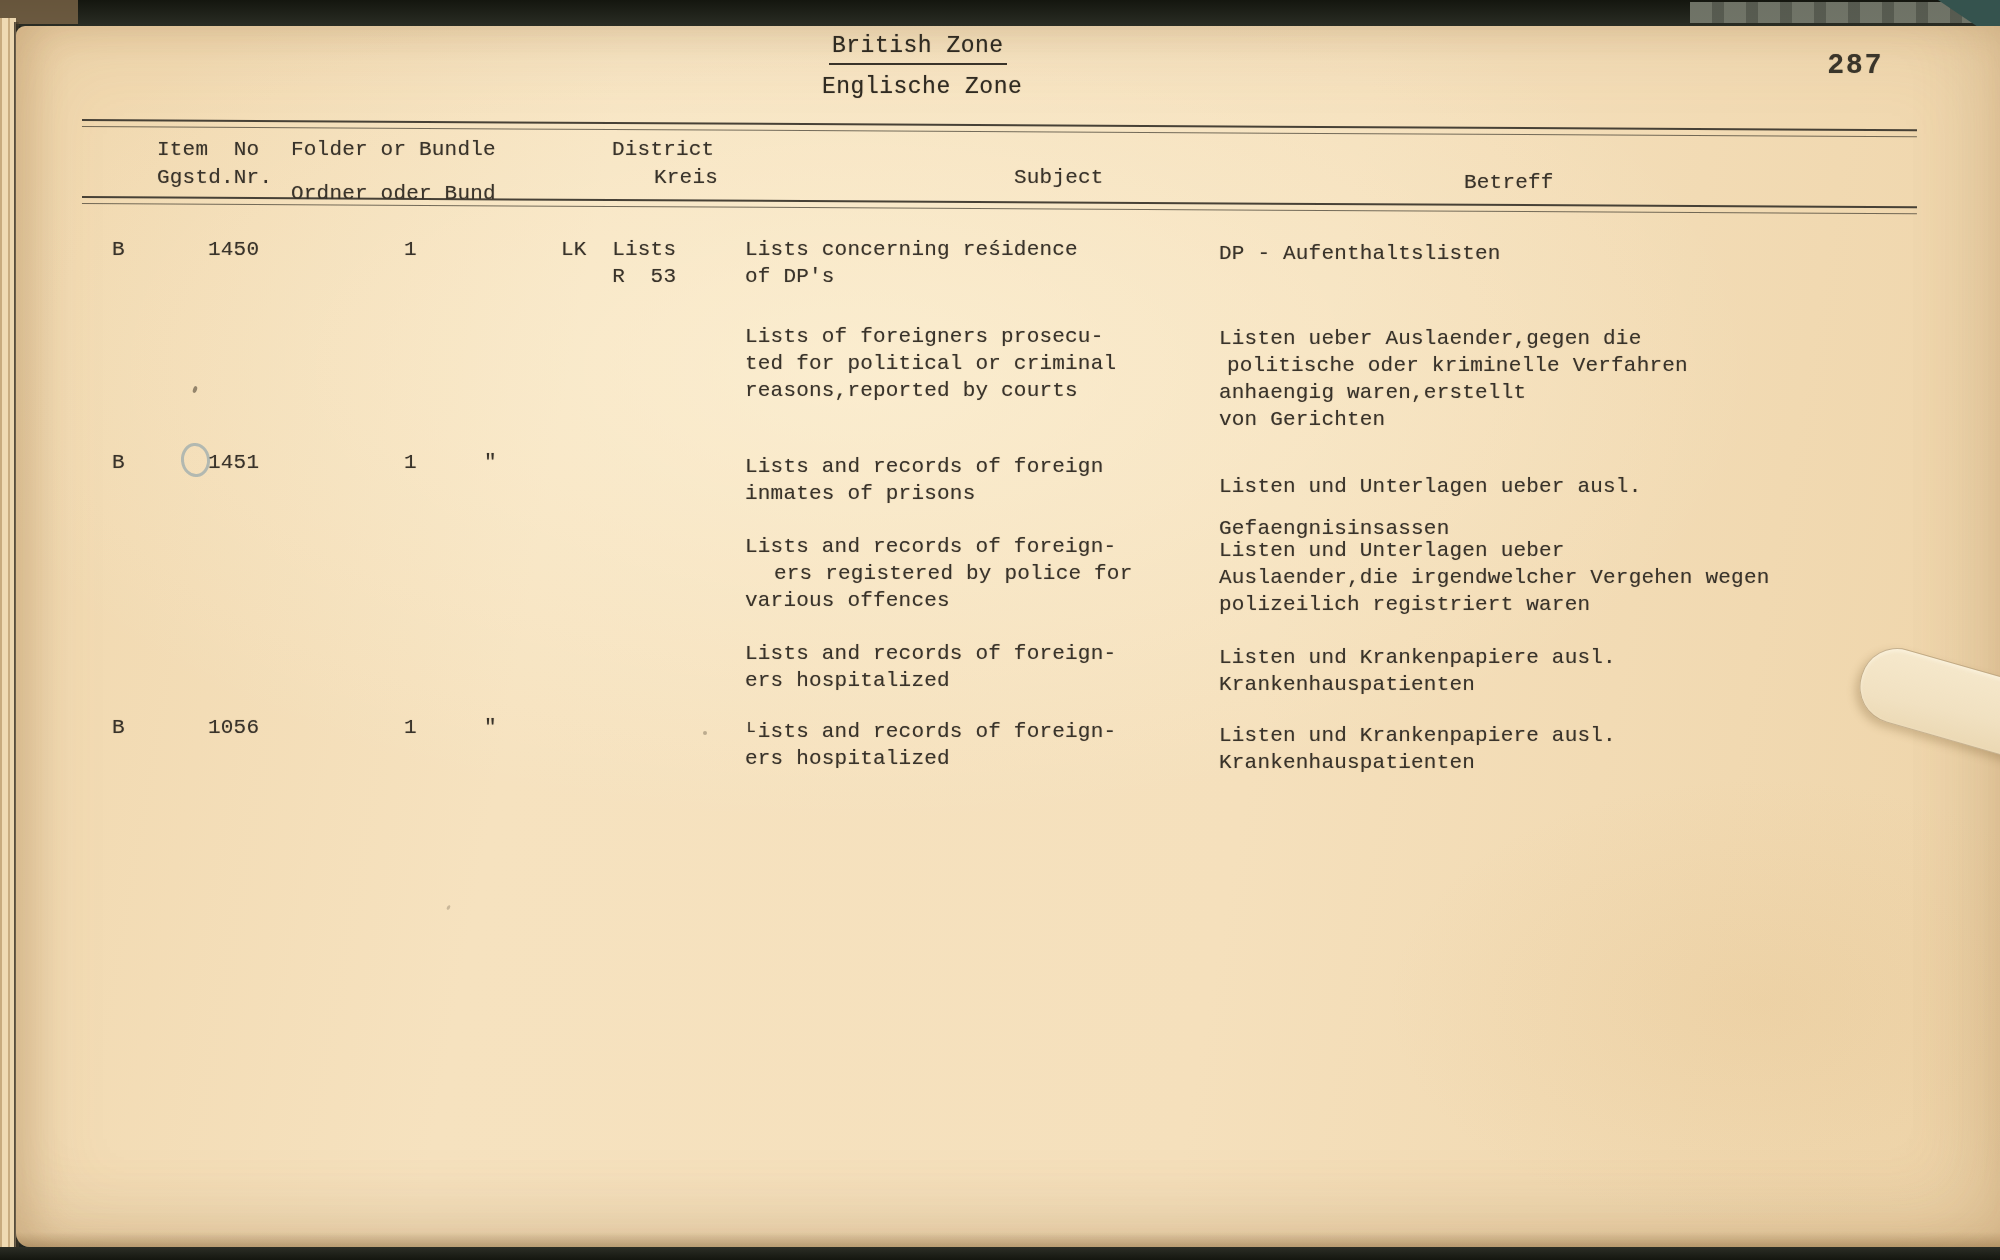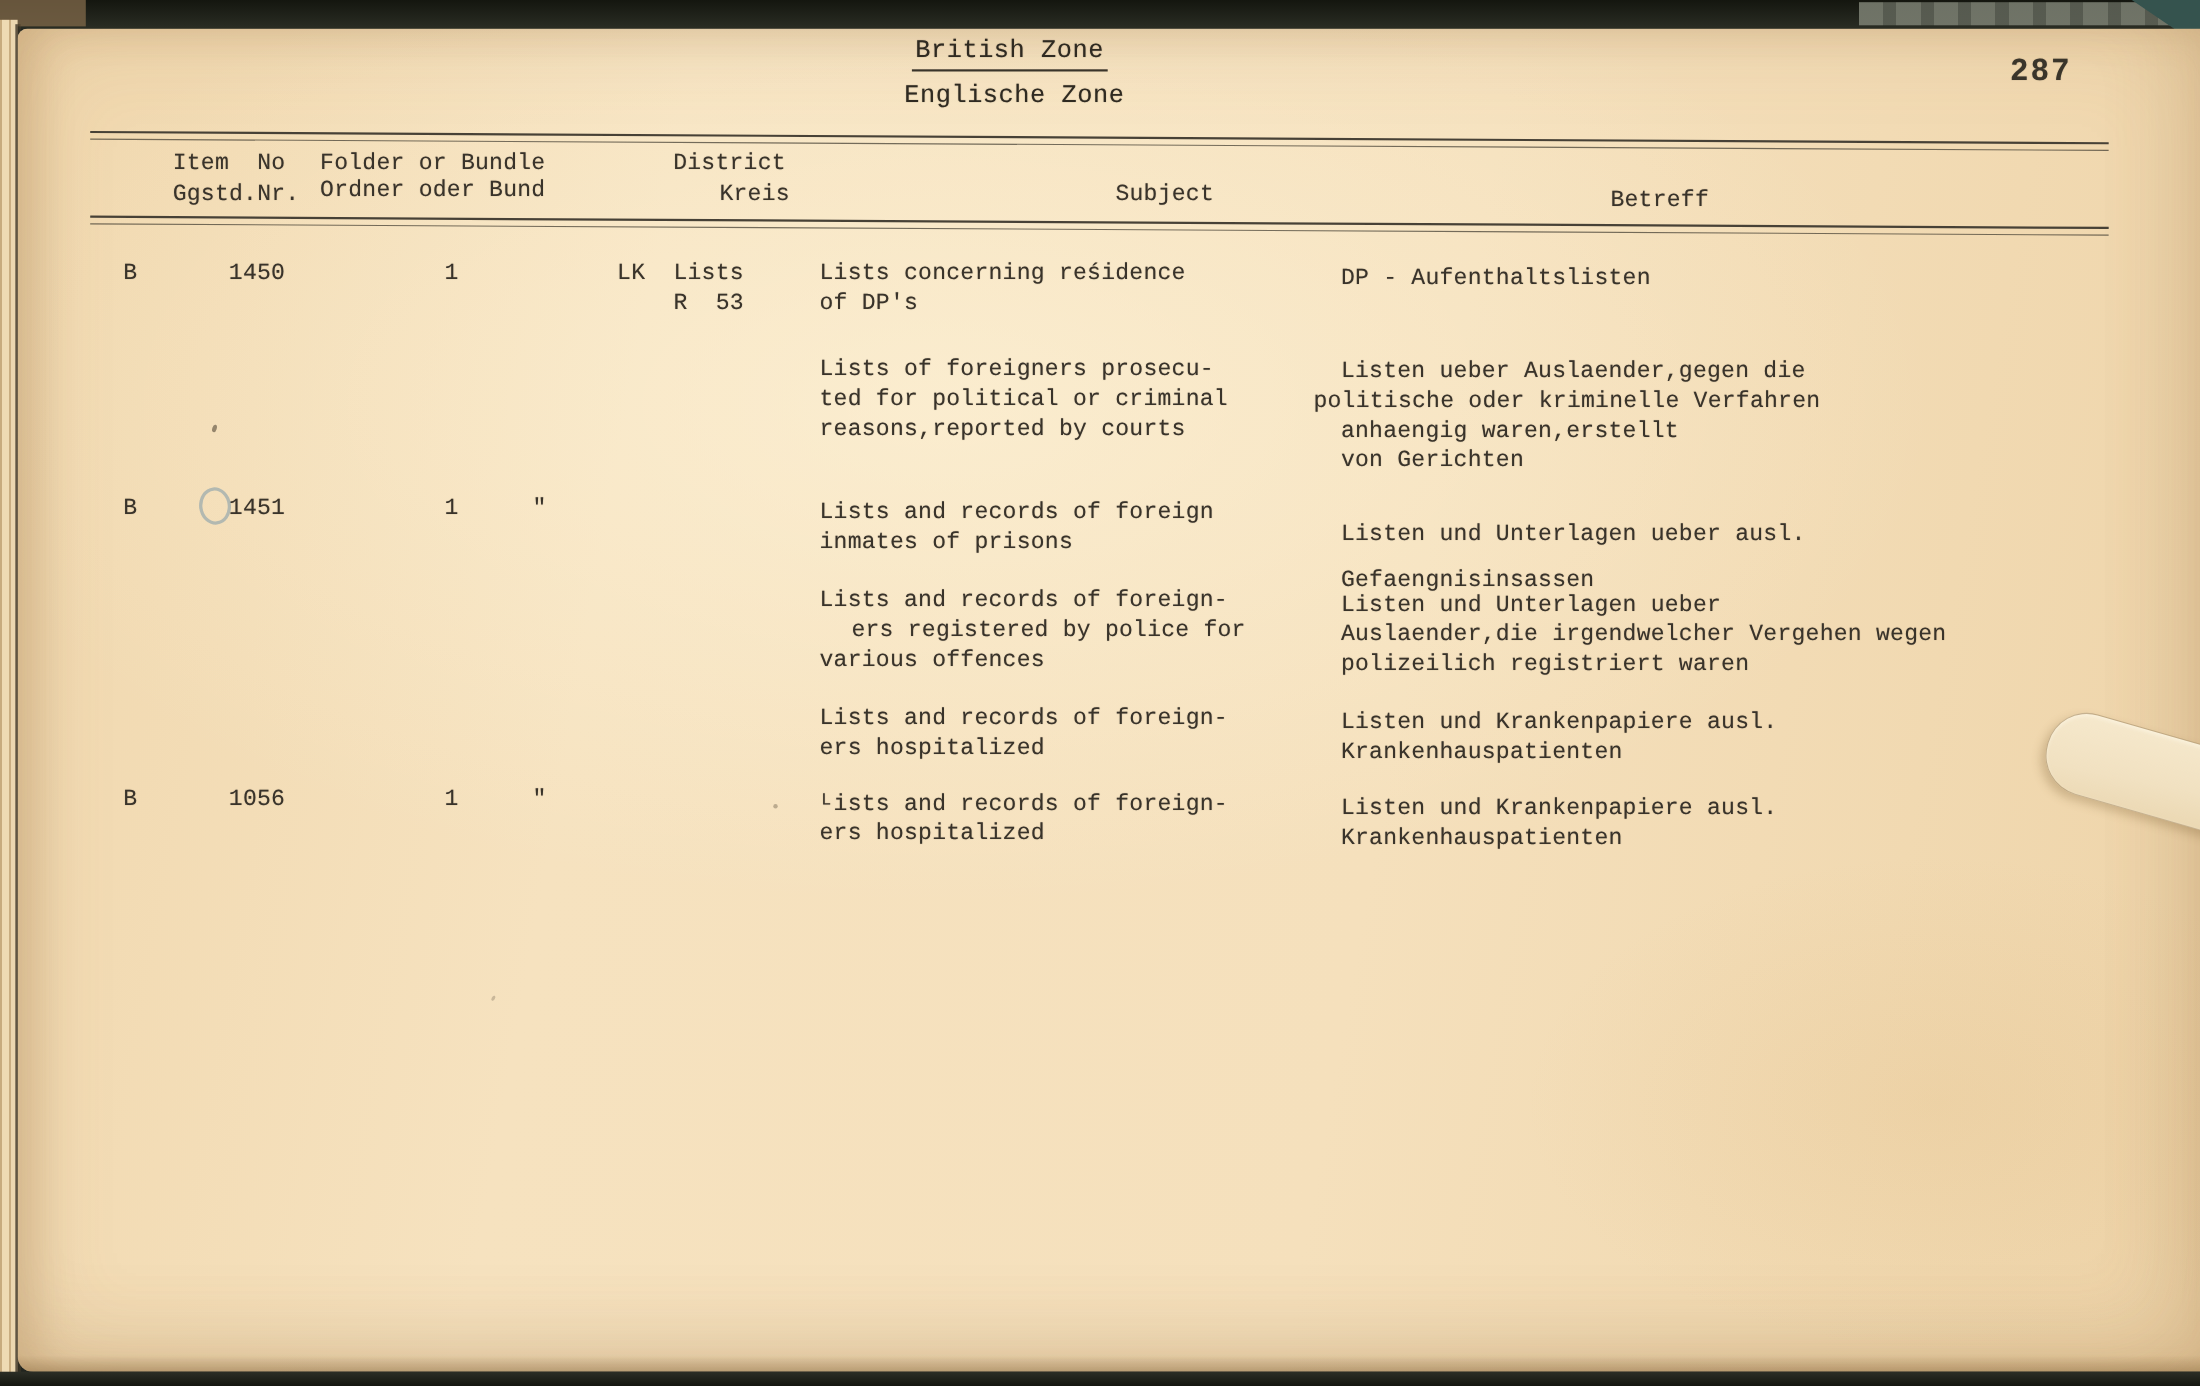--- a/index.html
+++ b/index.html
@@ -116,41 +116,41 @@
       <span class="tl title underlined" style="left:829px;top:33px">British Zone</span>
       <span class="tl title" style="left:822px;top:74px">Englische Zone</span>
       <span class="page-number">287</span>
 
       <div class="rule rule1"></div>
       <div class="rule rule2"></div>
 
       <span class="tl" style="left:157px;top:136px">Item  No</span>
       <span class="tl" style="left:157px;top:164px">Ggstd.Nr.</span>
       <span class="tl" style="left:291px;top:136px">Folder or Bundle</span>
-      <span class="tl" style="left:291px;top:160px">Ordner oder Bund</span>
+      <span class="tl" style="left:291px;top:180px">Ordner oder Bund</span>
       <span class="tl" style="left:612px;top:136px">District</span>
       <span class="tl" style="left:654px;top:164px">Kreis</span>
       <span class="tl" style="left:1014px;top:164px">Subject</span>
       <span class="tl" style="left:1464px;top:169px">Betreff</span>
 
       <div id="rows">
           <div>
             <div class="tl" style="left: 112px; top: 236px;">B</div>
             <div class="tl" style="left: 208px; top: 236px;">1450</div>
             <div class="tl" style="left: 404px; top: 236px;">1</div>
             <div class="tl" style="left: 561px; top: 236px;">LK  Lists</div>
             <div class="tl" style="left: 561px; top: 263px;">    R  53</div>
             <div class="tl" style="left: 745px; top: 236px;">Lists concerning reśidence</div>
             <div class="tl" style="left: 745px; top: 263px;">of DP's</div>
             <div class="tl" style="left: 1219px; top: 240px;">DP - Aufenthaltslisten</div>
             <div class="tl" style="left: 745px; top: 323px;">Lists of foreigners prosecu-</div>
             <div class="tl" style="left: 745px; top: 350px;">ted for political or criminal</div>
             <div class="tl" style="left: 745px; top: 377px;">reasons,reported by courts</div>
             <div class="tl" style="left: 1219px; top: 325px;">Listen ueber Auslaender,gegen die</div>
-            <div class="tl" style="left: 1194px; top: 352px;">politische oder kriminelle Verfahren</div>
+            <div class="tl" style="left: 1227px; top: 352px;">politische oder kriminelle Verfahren</div>
             <div class="tl" style="left: 1219px; top: 379px;">anhaengig waren,erstellt</div>
             <div class="tl" style="left: 1219px; top: 406px;">von Gerichten</div>
           </div>
           <div>
             <div class="tl" style="left: 112px; top: 449px;">B</div>
             <div class="tl" style="left: 208px; top: 449px;">1451</div>
             <div class="tl" style="left: 404px; top: 449px;">1</div>
             <div class="tl" style="left: 484px; top: 449px;">"</div>
             <div class="tl" style="left: 745px; top: 453px;">Lists and records of foreign</div>
             <div class="tl" style="left: 745px; top: 480px;">inmates of prisons</div>

